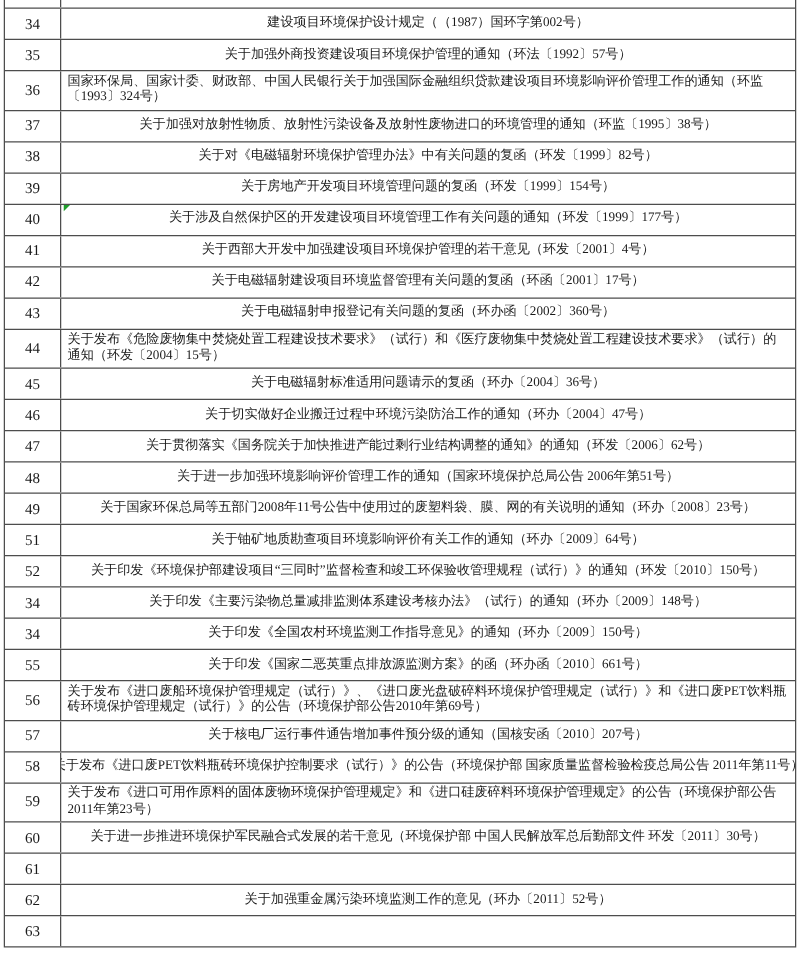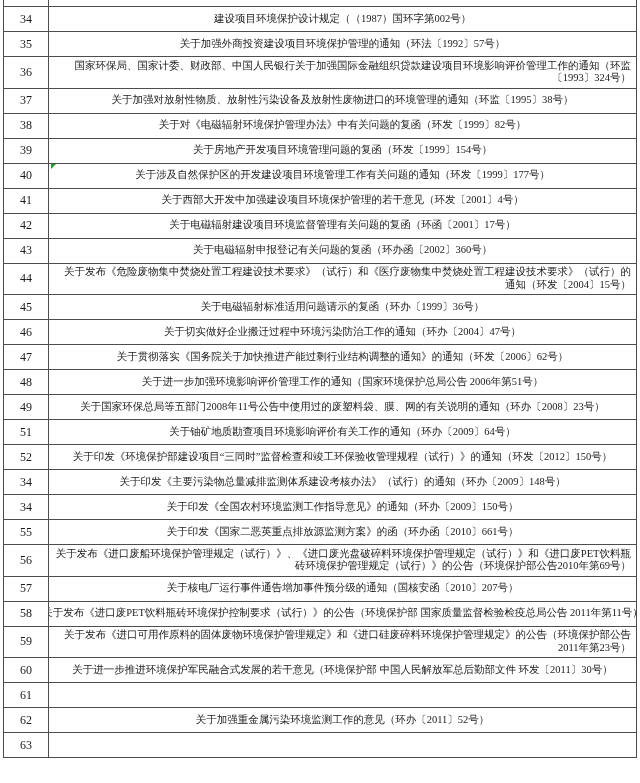--- a/index.html
+++ b/index.html
@@ -25,21 +25,21 @@
   .row.tall{height:31.5px;}
   .row.partial{height:7px;}
   .num{
     flex:none;width:45px;
     border-right:1.5px solid var(--border-color);
     display:flex;align-items:center;justify-content:center;
     font-size:12px;
   }
   .title{
     flex:1;display:flex;align-items:center;justify-content:center;
-    text-align:right;font-size:10.5px;line-height:12.5px;
+    text-align:left;font-size:10.5px;line-height:12.5px;
     padding:1px 5px;overflow:hidden;
   }
   .row:not(.tall) .title{white-space:nowrap;}
   .flag{
     position:absolute;left:47px;top:0;width:0;height:0;
     border-left:5px solid var(--flag-color);
     border-bottom:5px solid transparent;
   }
 </style>
 </head>
@@ -91,21 +91,21 @@
     <div class="row">
       <div class="num">43</div>
       <div class="title">关于电磁辐射申报登记有关问题的复函（环办函〔2002〕360号）</div>
     </div>
     <div class="row tall">
       <div class="num">44</div>
       <div class="title">关于发布《危险废物集中焚烧处置工程建设技术要求》（试行）和《医疗废物集中焚烧处置工程建设技术要求》（试行）的通知（环发〔2004〕15号）</div>
     </div>
     <div class="row">
       <div class="num">45</div>
-      <div class="title">关于电磁辐射标准适用问题请示的复函（环办〔1999〕36号）</div>
+      <div class="title">关于电磁辐射标准适用问题请示的复函（环办〔2004〕36号）</div>
     </div>
     <div class="row">
       <div class="num">46</div>
       <div class="title">关于切实做好企业搬迁过程中环境污染防治工作的通知（环办〔2004〕47号）</div>
     </div>
     <div class="row">
       <div class="num">47</div>
       <div class="title">关于贯彻落实《国务院关于加快推进产能过剩行业结构调整的通知》的通知（环发〔2006〕62号）</div>
     </div>
     <div class="row">
@@ -115,21 +115,21 @@
     <div class="row">
       <div class="num">49</div>
       <div class="title">关于国家环保总局等五部门2008年11号公告中使用过的废塑料袋、膜、网的有关说明的通知（环办〔2008〕23号）</div>
     </div>
     <div class="row">
       <div class="num">51</div>
       <div class="title">关于铀矿地质勘查项目环境影响评价有关工作的通知（环办〔2009〕64号）</div>
     </div>
     <div class="row">
       <div class="num">52</div>
-      <div class="title">关于印发《环境保护部建设项目“三同时”监督检查和竣工环保验收管理规程（试行）》的通知（环发〔2012〕150号）</div>
+      <div class="title">关于印发《环境保护部建设项目“三同时”监督检查和竣工环保验收管理规程（试行）》的通知（环发〔2010〕150号）</div>
     </div>
     <div class="row">
       <div class="num">34</div>
       <div class="title">关于印发《主要污染物总量减排监测体系建设考核办法》（试行）的通知（环办〔2009〕148号）</div>
     </div>
     <div class="row">
       <div class="num">34</div>
       <div class="title">关于印发《全国农村环境监测工作指导意见》的通知（环办〔2009〕150号）</div>
     </div>
     <div class="row">

